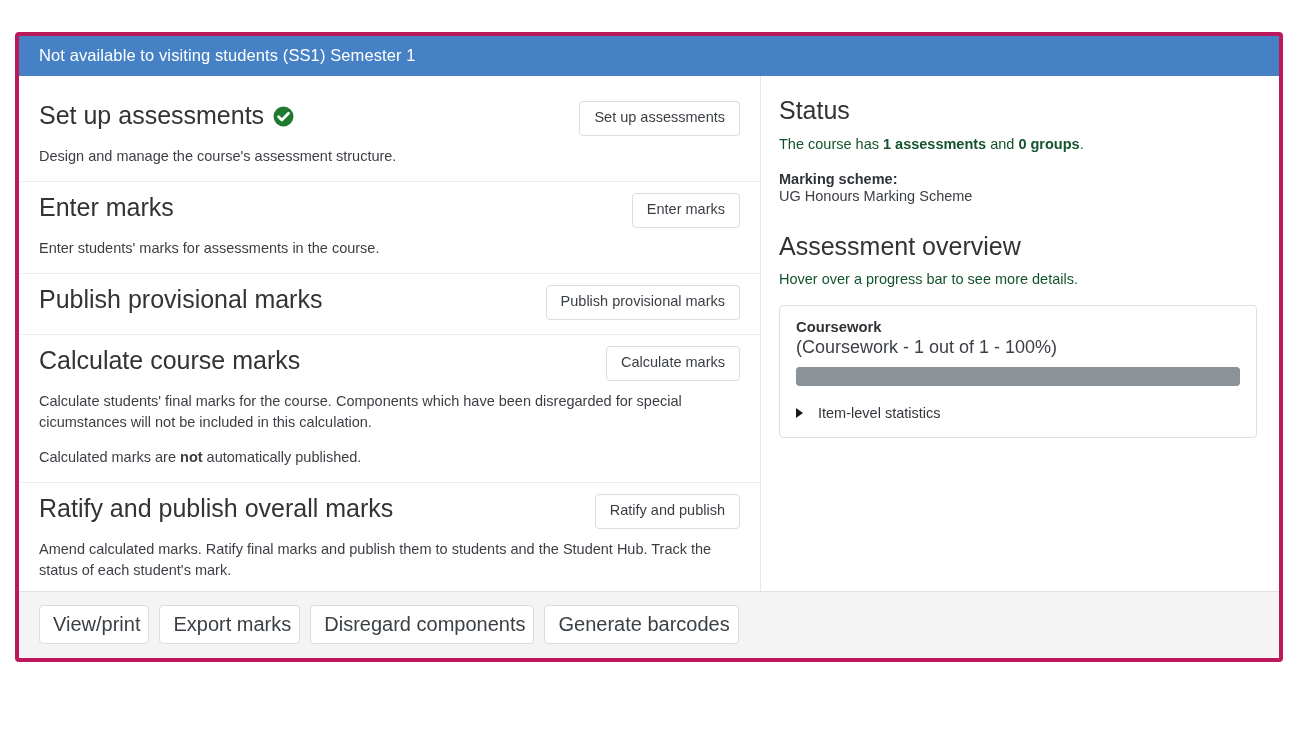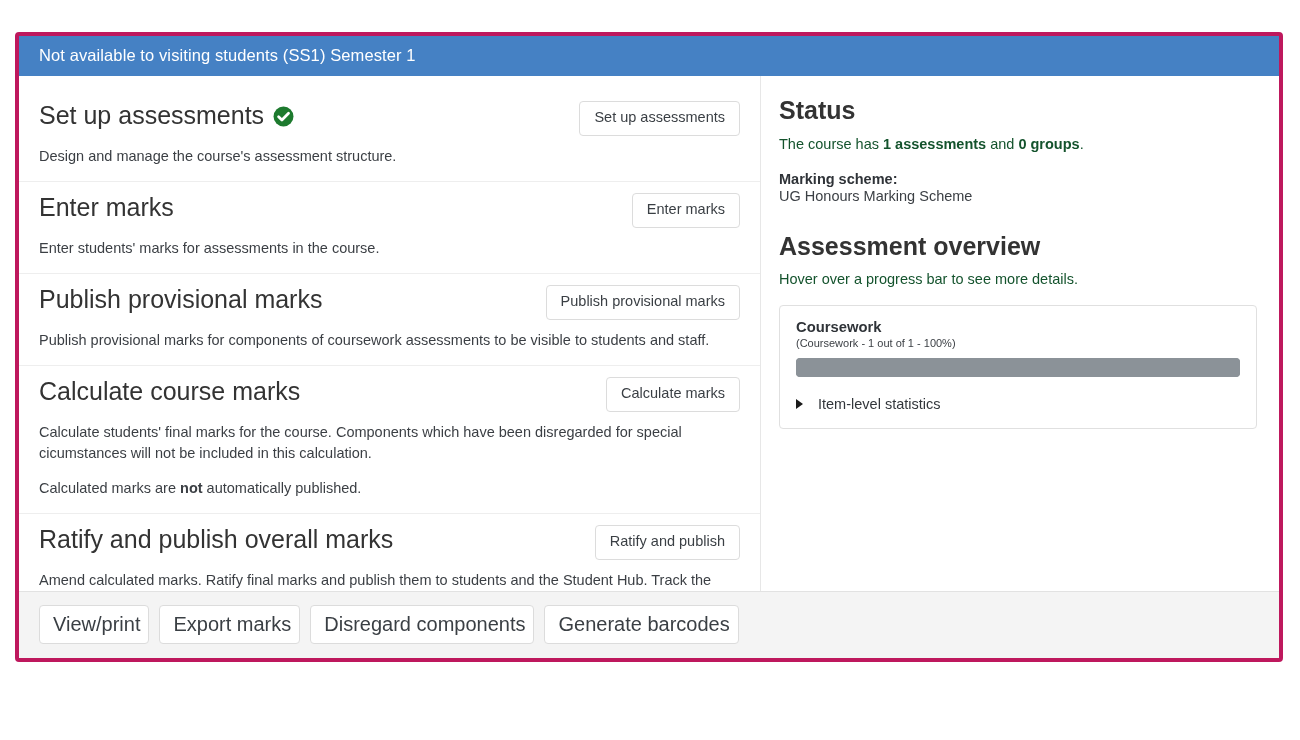--- a/index.html
+++ b/index.html
@@ -100,21 +100,21 @@
   }
 
   
   .col-right {
     flex: 1 1 auto;
     box-sizing: border-box;
     padding: 20px 22px 0 18px;
   }
   .side-title {
     font-size: 25px;
-    font-weight: 700;
+    font-weight: 400;
     color: #333333;
     margin: 0 0 9px 0;
     line-height: 1.15;
   }
   .side-title.second { margin-top: 28px; }
   .side-text {
     font-size: 14.5px;
     color: #14532d;
     line-height: 1.5;
     margin: 0;
@@ -125,21 +125,21 @@
   .marking-value { font-size: 14.5px; color: #3b3f44; margin-top: 1px; }
 
   .overview-card {
     margin-top: 14px;
     border: 1px solid #e0e0e0;
     border-radius: 4px;
     padding: 13px 16px 16px 16px;
     background: #ffffff;
   }
   .ov-name { font-size: 14.8px; font-weight: bold; color: #2f3338; }
-  .ov-sub { font-size: 11px; color: #3b3f44; margin-top: 2px; }
+  .ov-sub { font-size: 18px; color: #3b3f44; margin-top: 2px; }
   .progress-track {
     margin-top: 9px;
     height: 19px;
     border-radius: 4px;
     background: #8b9298;
     overflow: hidden;
   }
   .progress-fill {
     height: 100%;
     background: #8b9298;
@@ -217,21 +217,20 @@
         </div>
 
         <div class="section">
           <div class="section-inner">
             <div class="section-head">
               <h2 class="section-title">
                 <span>Publish provisional marks</span>
               </h2>
               <button class="btn">Publish provisional marks</button>
             </div>
-            <p class="section-desc">Publish provisional marks for components of coursework assessments to be visible to students and staff.</p>
           </div>
         </div>
 
         <div class="section">
           <div class="section-inner">
             <div class="section-head">
               <h2 class="section-title">
                 <span>Calculate course marks</span>
               </h2>
               <button class="btn">Calculate marks</button>

